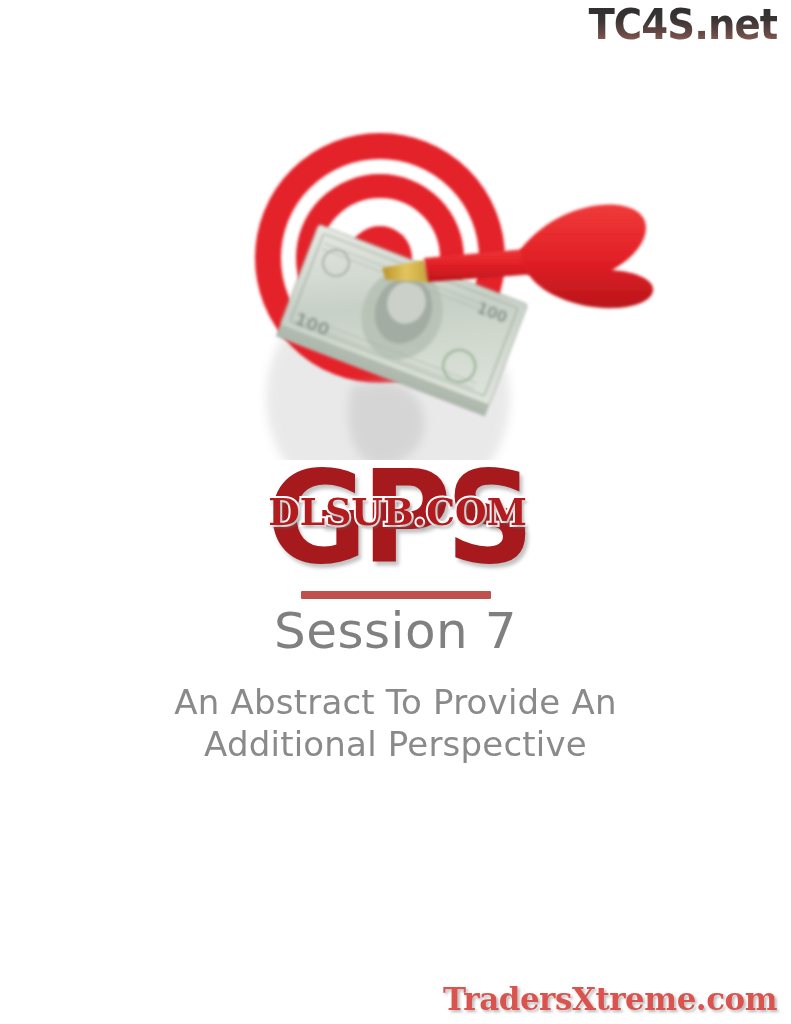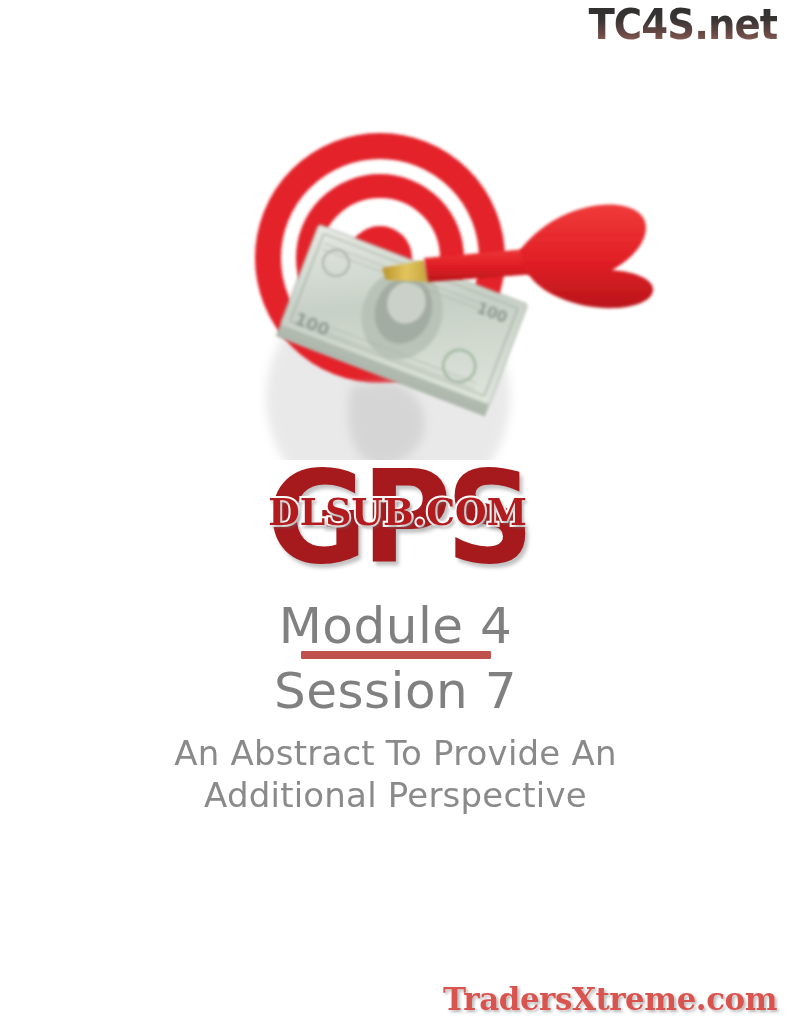--- a/index.html
+++ b/index.html
@@ -124,21 +124,21 @@
     margin: -5px auto 2px auto;
     border-radius: 1px;
   }
   .subtitle {
     font-family: "DejaVu Sans", sans-serif;
     font-weight: normal;
     font-size: 34px;
     line-height: 42px;
     color: #8a8a8a;
     letter-spacing: 0.2px;
-    margin-top: 11px;
+    margin-top: 20px;
   }
 
   
   .brand-tx {
     position: absolute;
     bottom: 8px;
     right: 14px;
     font-family: "DejaVu Serif", serif;
     font-weight: bold;
     font-size: 31px;
@@ -242,21 +242,20 @@
       </g>
     </svg>
   </div>
 
   <div class="logo-block">
     <div class="gps-word">GPS</div>
     <div class="watermark">DLSUB.COM</div>
   </div>
 
   <div class="titles">
-    <div class="title-line">Module 4</div>
     <div class="title-rule"></div>
     <div class="title-line">Session 7</div>
     <div class="subtitle">An Abstract To Provide An</div>
     <div class="subtitle" style="margin-top:0;">Additional Perspective</div>
   </div>
 
   <div class="brand-tx">TradersXtreme.com</div>
 
 </div>
 

